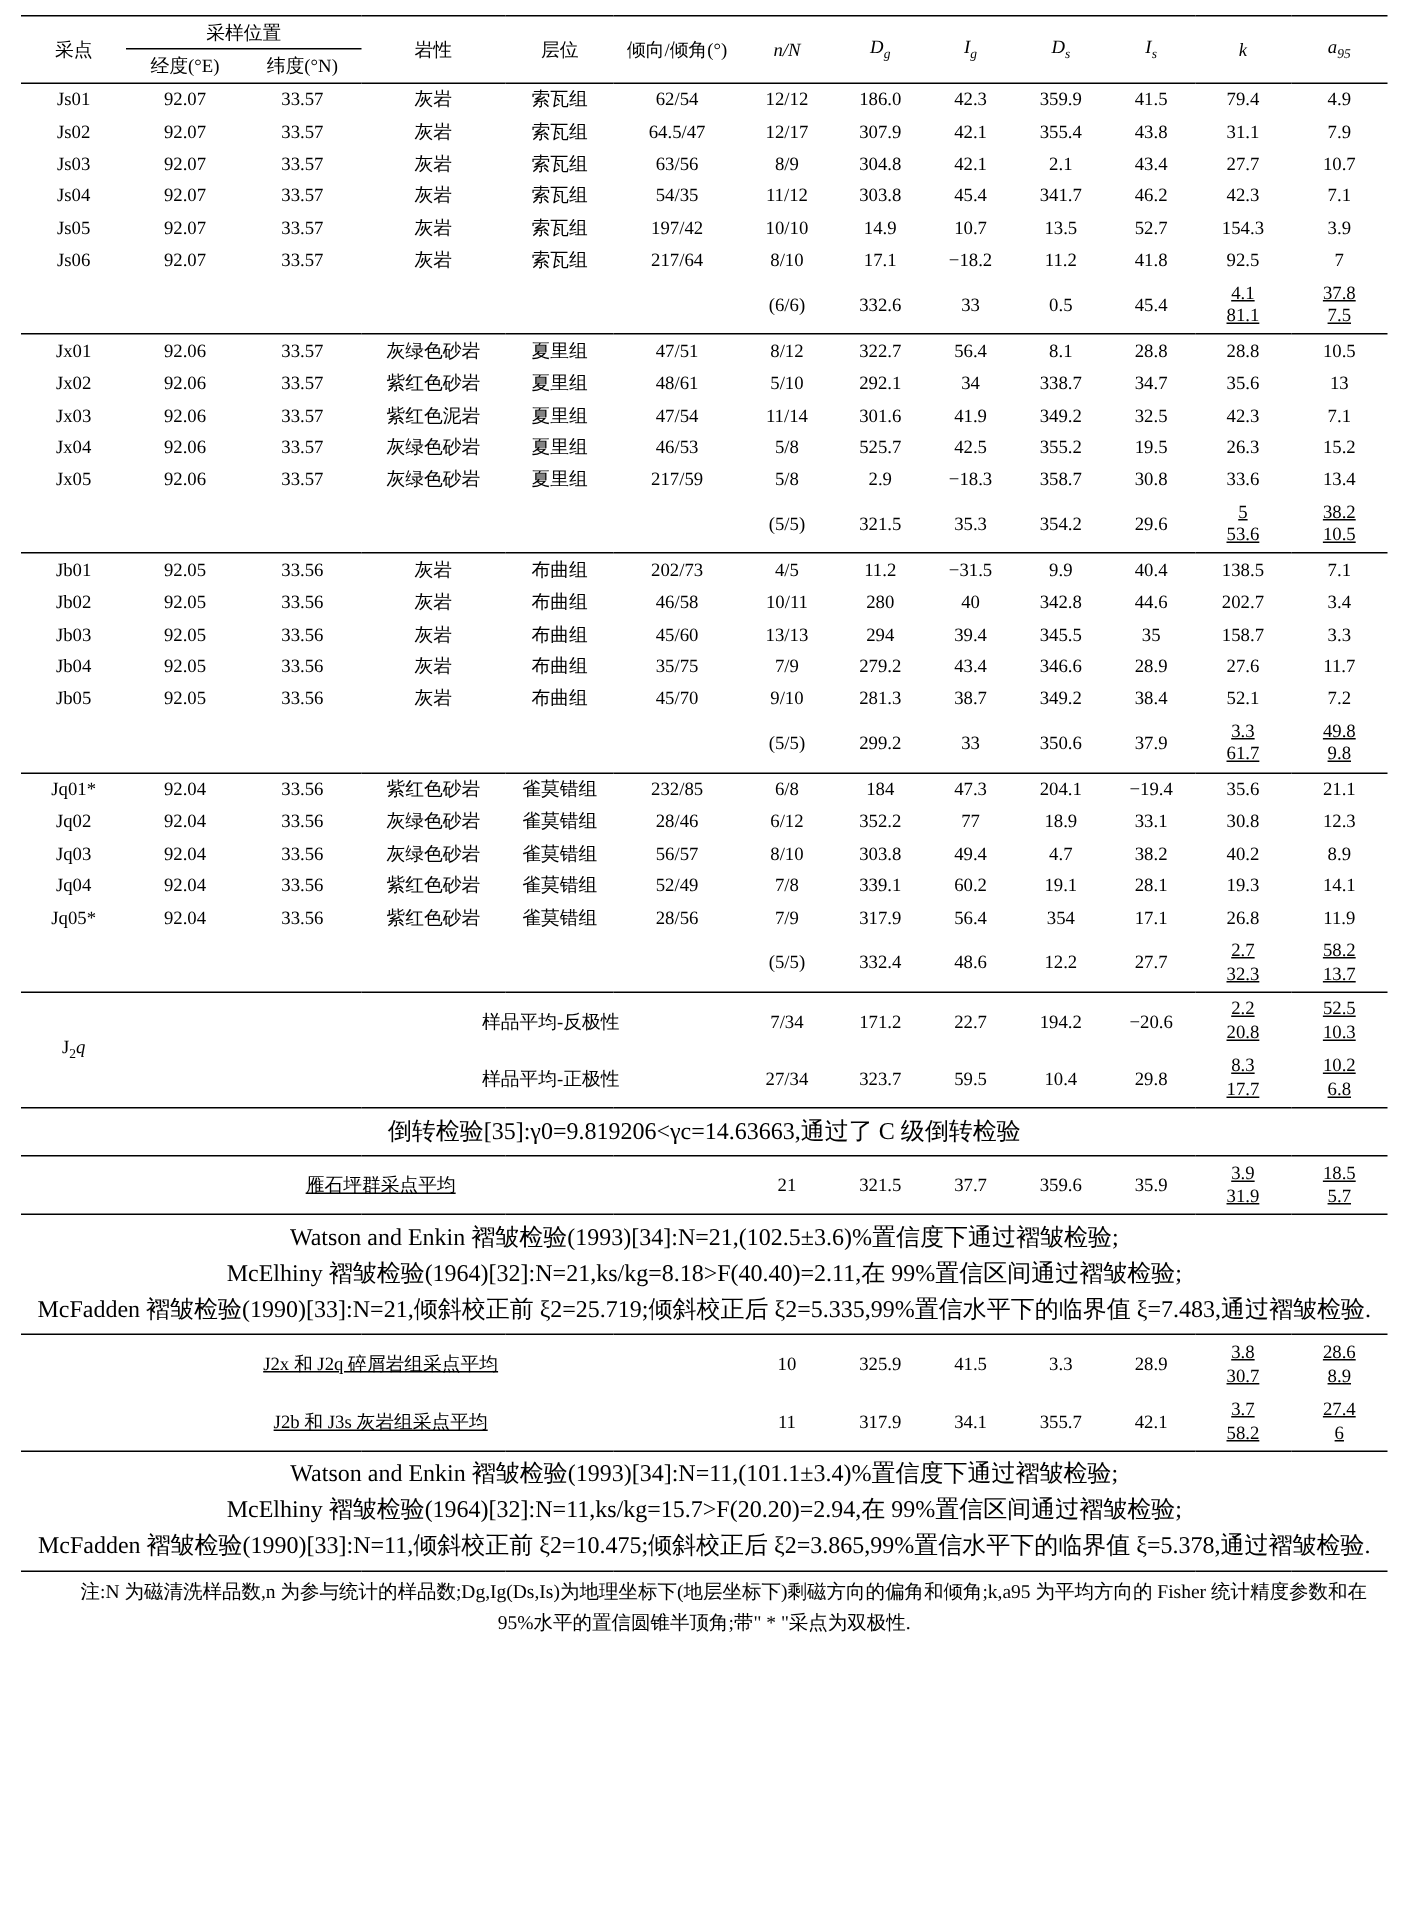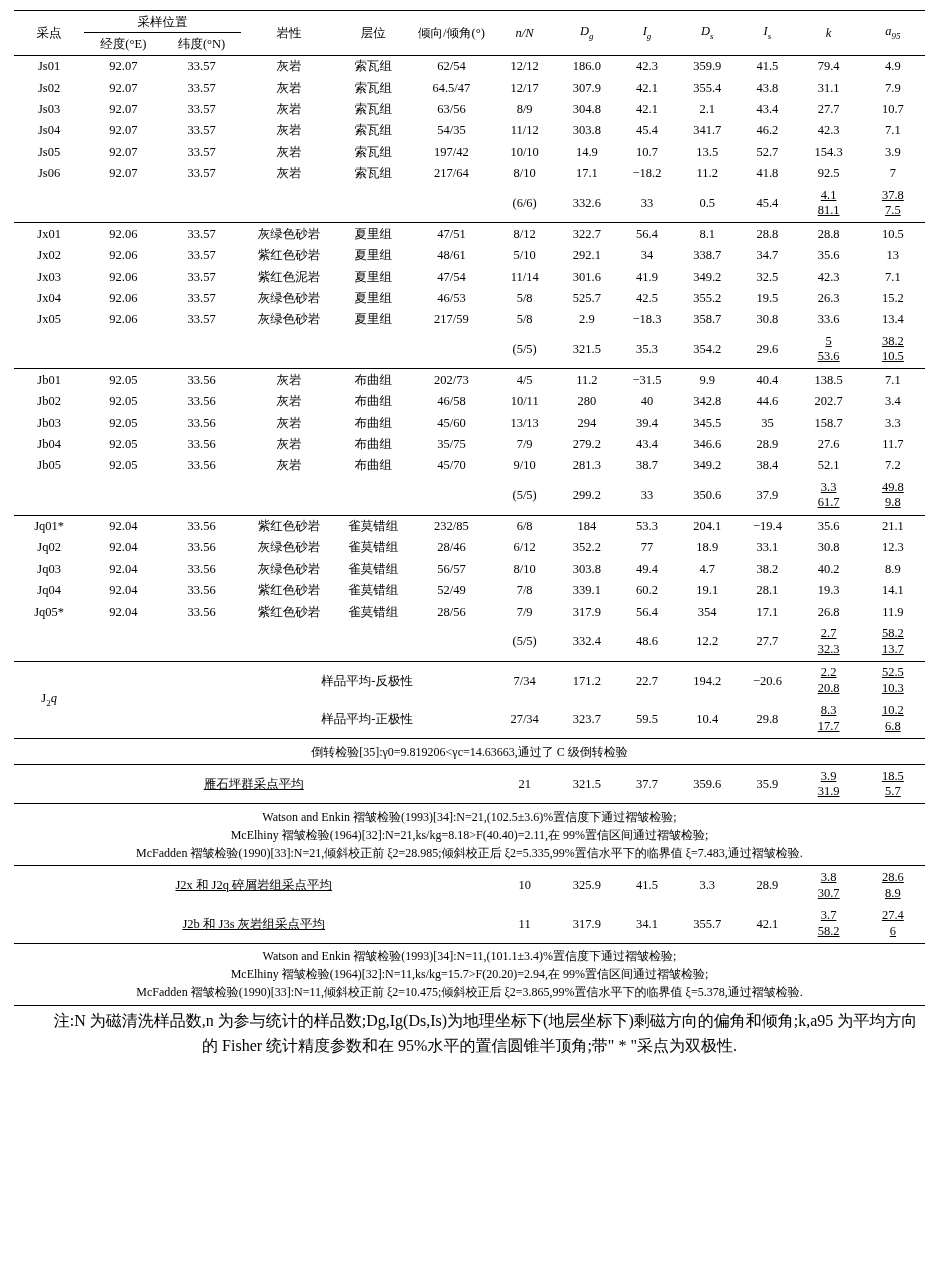--- a/index.html
+++ b/index.html
@@ -37,28 +37,28 @@
   .rule-top { border-top: 1.6px solid #000; }
   .rule-bot { border-bottom: 1.6px solid #000; }
   .rule-thin-bot { border-bottom: 0.9px solid #000; }
   .u-line { border-bottom: 0.9px solid #000; font-family: Liberation Serif, serif; }
   .hdr-sub td { padding-bottom: 6px; }
   .it { font-style: italic; }
   .sub { font-size: 9px; vertical-align: sub; }
   .two-line { line-height: 1.25; text-decoration: underline; }
   .two-line div { white-space: nowrap; }
   .note {
-    font-size: 12px;
+    font-size: 16px;
     line-height: 1.5;
     padding: 5px 4px 5px 4px;
     text-align: left;
   }
   .note-indent { text-indent: 2em; }
   .foot {
-    font-size: 16px;
+    font-size: 13px;
     line-height: 1.55;
     text-align: left;
     padding: 7px 4px 2px 4px;
   }
   .summary-label { text-align: center; text-decoration: underline; }
 </style>
 </head>
 <body>
 
 <div id="sheet">
@@ -407,21 +407,21 @@
 
   <tr>
     <td>Jq01*</td>
     <td>92.04</td>
     <td>33.56</td>
     <td>紫红色砂岩</td>
     <td>雀莫错组</td>
     <td>232/85</td>
     <td>6/8</td>
     <td>184</td>
-    <td>53.3</td>
+    <td>47.3</td>
     <td>204.1</td>
     <td>−19.4</td>
     <td>35.6</td>
     <td>21.1</td>
   </tr>
   <tr>
     <td>Jq02</td>
     <td>92.04</td>
     <td>33.56</td>
     <td>灰绿色砂岩</td>
@@ -556,21 +556,21 @@
     <td class="two-line">
             <div>18.5</div>
             <div>5.7</div>
           </td>
   </tr>
 
   <tr class="rule-thin-bot">
     <td colspan="13" class="note">
       <div>Watson and Enkin 褶皱检验(1993)[34]:N=21,(102.5±3.6)%置信度下通过褶皱检验;</div>
       <div>McElhiny 褶皱检验(1964)[32]:N=21,ks/kg=8.18&gt;F(40.40)=2.11,在 99%置信区间通过褶皱检验;</div>
-      <div>McFadden 褶皱检验(1990)[33]:N=21,倾斜校正前 ξ2=28.985;倾斜校正后 ξ2=5.335,99%置信水平下的临界值 ξ=7.483,通过褶皱检验.</div>
+      <div>McFadden 褶皱检验(1990)[33]:N=21,倾斜校正前 ξ2=25.719;倾斜校正后 ξ2=5.335,99%置信水平下的临界值 ξ=7.483,通过褶皱检验.</div>
     </td>
   </tr>
 
   <tr>
     <td colspan="6" class="summary-label">
       <span>J2x 和 J2q 碎屑岩组采点平均</span>
     </td>
     <td>10</td>
     <td>325.9</td>
     <td>41.5</td>

